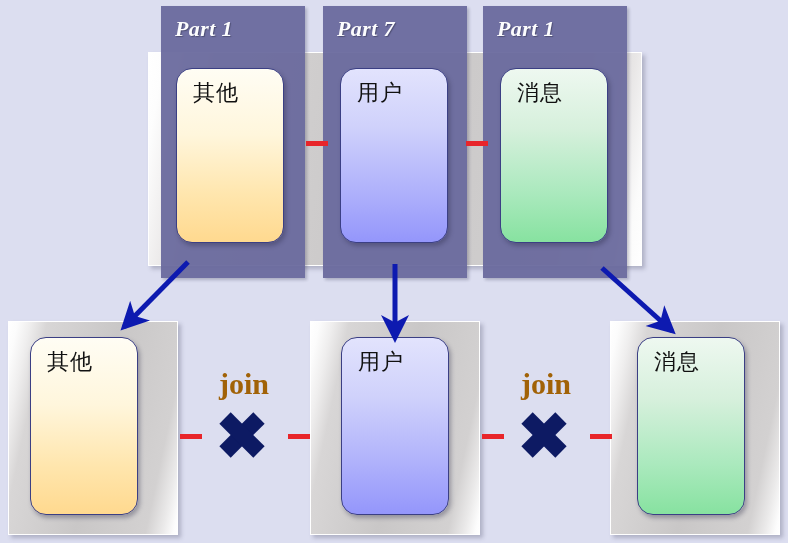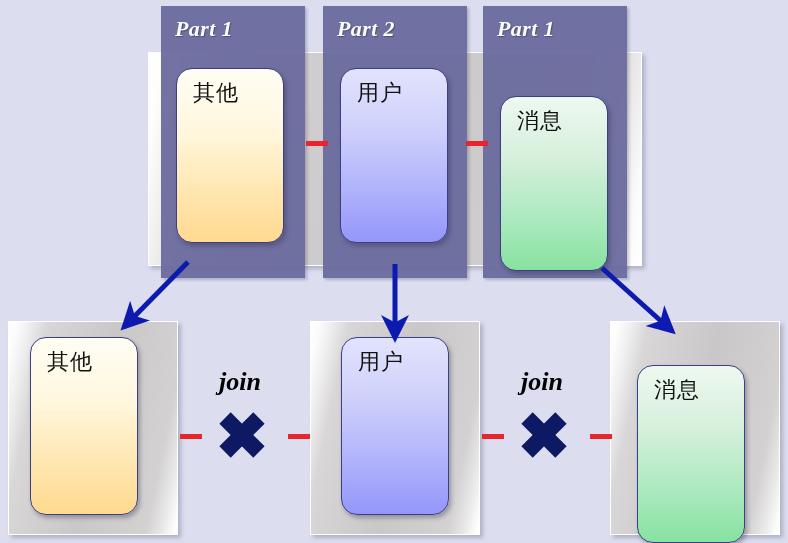--- a/index.html
+++ b/index.html
@@ -77,21 +77,21 @@
     left: 16px;
     top: 9px;
     font-family: "DejaVu Sans", "Liberation Sans", sans-serif;
     font-size: 22px;
     color: #111111;
     white-space: nowrap;
     letter-spacing: 1px;
   }
   .ent-yellow { background: linear-gradient(to bottom, #fffdf4 0%, #fff6dc 38%, #ffe6ae 72%, #ffd98f 100%); }
   .ent-blue   { background: linear-gradient(to bottom, #e2e3fd 0%, #cfd1fb 34%, #b0b2fb 70%, #9496fb 100%); padding-left: 40px; }
-  .ent-green  { background: linear-gradient(to bottom, #eef8f0 0%, #d6f0dc 35%, #aae9bd 72%, #87e2a0 100%); margin-top: 28px; }
+  .ent-green  { background: linear-gradient(to bottom, #eef8f0 0%, #d6f0dc 35%, #aae9bd 72%, #87e2a0 100%); }
 
   
   .top-ent { top: 68px; width: 108px; height: 175px; }
   .top-ent.e1 { left: 176px; }
   .top-ent.e2 { left: 340px; }
   .top-ent.e3 { left: 500px; }
 
   
   .dash {
     position: absolute;
@@ -125,24 +125,23 @@
 
   .bot-ent { top: 337px; width: 108px; height: 178px; }
   .bot-ent.e1 { left: 30px; }
   .bot-ent.e2 { left: 341px; }
   .bot-ent.e3 { left: 637px; }
 
   
   .join-label {
     position: absolute;
     font-family: "Liberation Serif", "DejaVu Serif", serif;
-    font-style: italic;
     font-weight: bold;
-    font-size: 26px;
-    color: #000000;
+    font-size: 30px;
+    color: #a16207;
     white-space: nowrap;
   }
   .join-label.j1 { left: 219px; top: 367px; }
   .join-label.j2 { left: 521px; top: 367px; }
 
   .xmark {
     position: absolute;
     width: 54px;
     height: 54px;
   }
@@ -173,21 +172,21 @@
 <body>
 
 <div id="stage">
 
   <div class="group-sheet"></div>
 
   <div class="part-col c1">
     <span class="part-title">Part 1</span>
   </div>
   <div class="part-col c2">
-    <span class="part-title">Part 2</span>
+    <span class="part-title">Part 7</span>
   </div>
   <div class="part-col c3">
     <span class="part-title">Part 1</span>
   </div>
 
   <div class="entity top-ent e1 ent-yellow">
     <span class="label">其他</span>
   </div>
   <div class="entity top-ent e2 ent-blue">
     <span class="label">用户</span>

